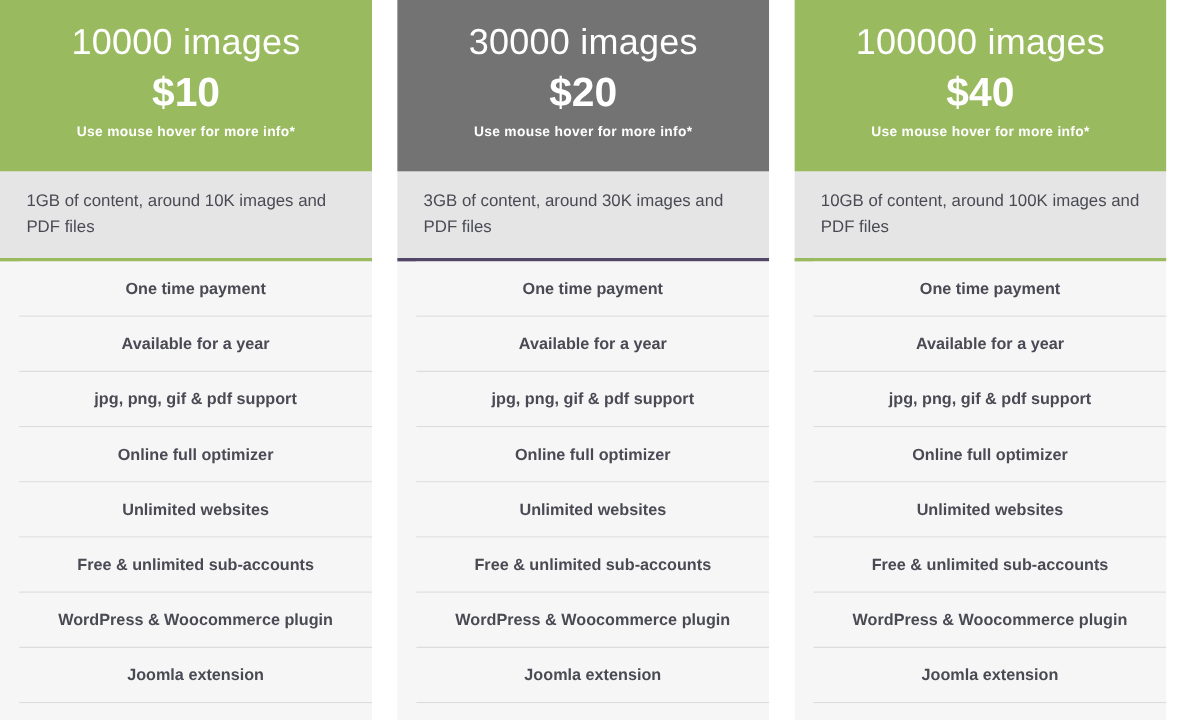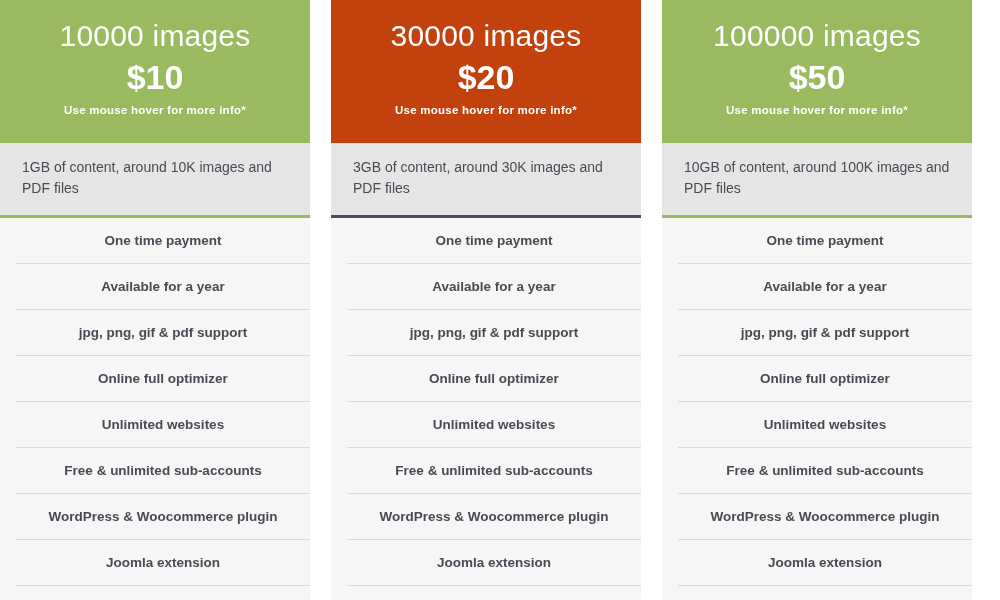--- a/index.html
+++ b/index.html
@@ -37,21 +37,21 @@
     padding-top: 14px;
     text-align: center;
     color: #ffffff;
     display: flex;
     flex-direction: column;
     align-items: center;
     justify-content: flex-start;
   }
 
   .plan-header.green  { background: #9ABA5F; }
-  .plan-header.purple { background: #c2410c; }
+  .plan-header.purple { background: #737373; }
 
   .plan-quota {
     font-size: 30px;
     font-weight: 400;
     line-height: 44px;
     letter-spacing: 0.2px;
     white-space: nowrap;
   }
 
   .plan-price {
@@ -149,21 +149,21 @@
       <div class="feature-row">Free &amp; unlimited sub-accounts</div>
       <div class="feature-row">WordPress &amp; Woocommerce plugin</div>
       <div class="feature-row">Joomla extension</div>
       <div class="feature-row">Money-back guarantee</div>
     </div>
   </div>
 
   <div class="plan-card spaced">
     <div class="plan-header green">
       <div class="plan-quota">100000 images</div>
-      <div class="plan-price">$50</div>
+      <div class="plan-price">$40</div>
       <div class="plan-hint">Use mouse hover for more info*</div>
     </div>
 
     <div class="plan-desc green">10GB of content, around 100K images and PDF files</div>
 
     <div class="plan-features">
       <div class="feature-row">One time payment</div>
       <div class="feature-row">Available for a year</div>
       <div class="feature-row">jpg, png, gif &amp; pdf support</div>
       <div class="feature-row">Online full optimizer</div>

